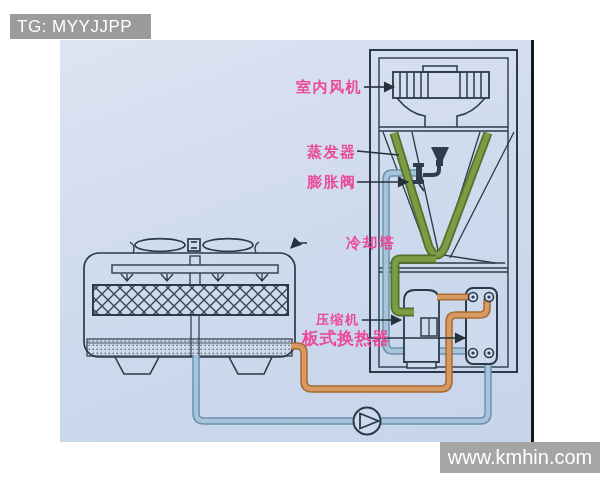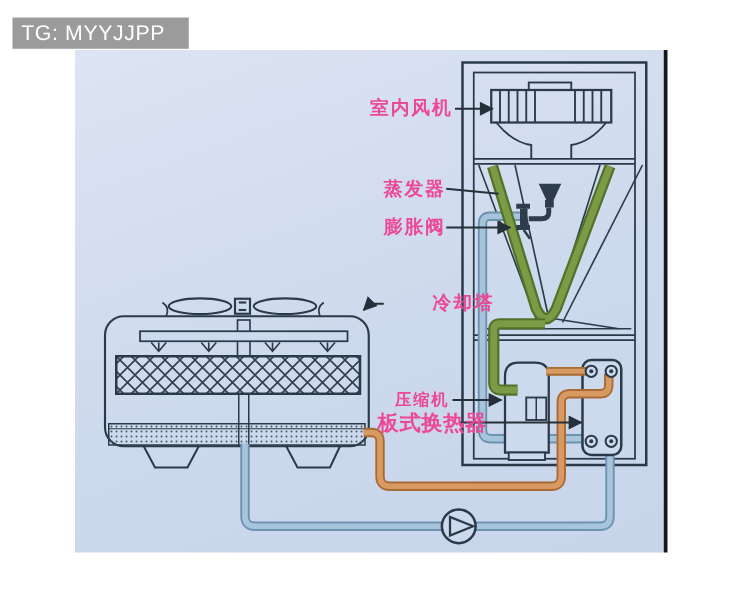--- a/index.html
+++ b/index.html
@@ -168,14 +168,15 @@
   </svg>
 
   <div class="lbl" style="left:296px;top:79px;">室内风机</div>
   <div class="lbl" style="left:307px;top:144px;text-align:center;">蒸发器</div>
   <div class="lbl" style="left:307px;top:174px;">膨胀阀</div>
   <div class="lbl" style="left:325px;top:235px;margin-left:21px;">冷却塔</div>
   <div class="lbl" style="left:316px;top:312px;font-size:13px;">压缩机</div>
   <div class="lbl" style="left:302px;top:331px;font-size:17px;letter-spacing:0.5px;">板式换热器</div>
 
   <div class="badge">TG: MYYJJPP</div>
+  <div class="watermark">www.kmhin.com</div>
 
 </div>
 
 </body></html>

